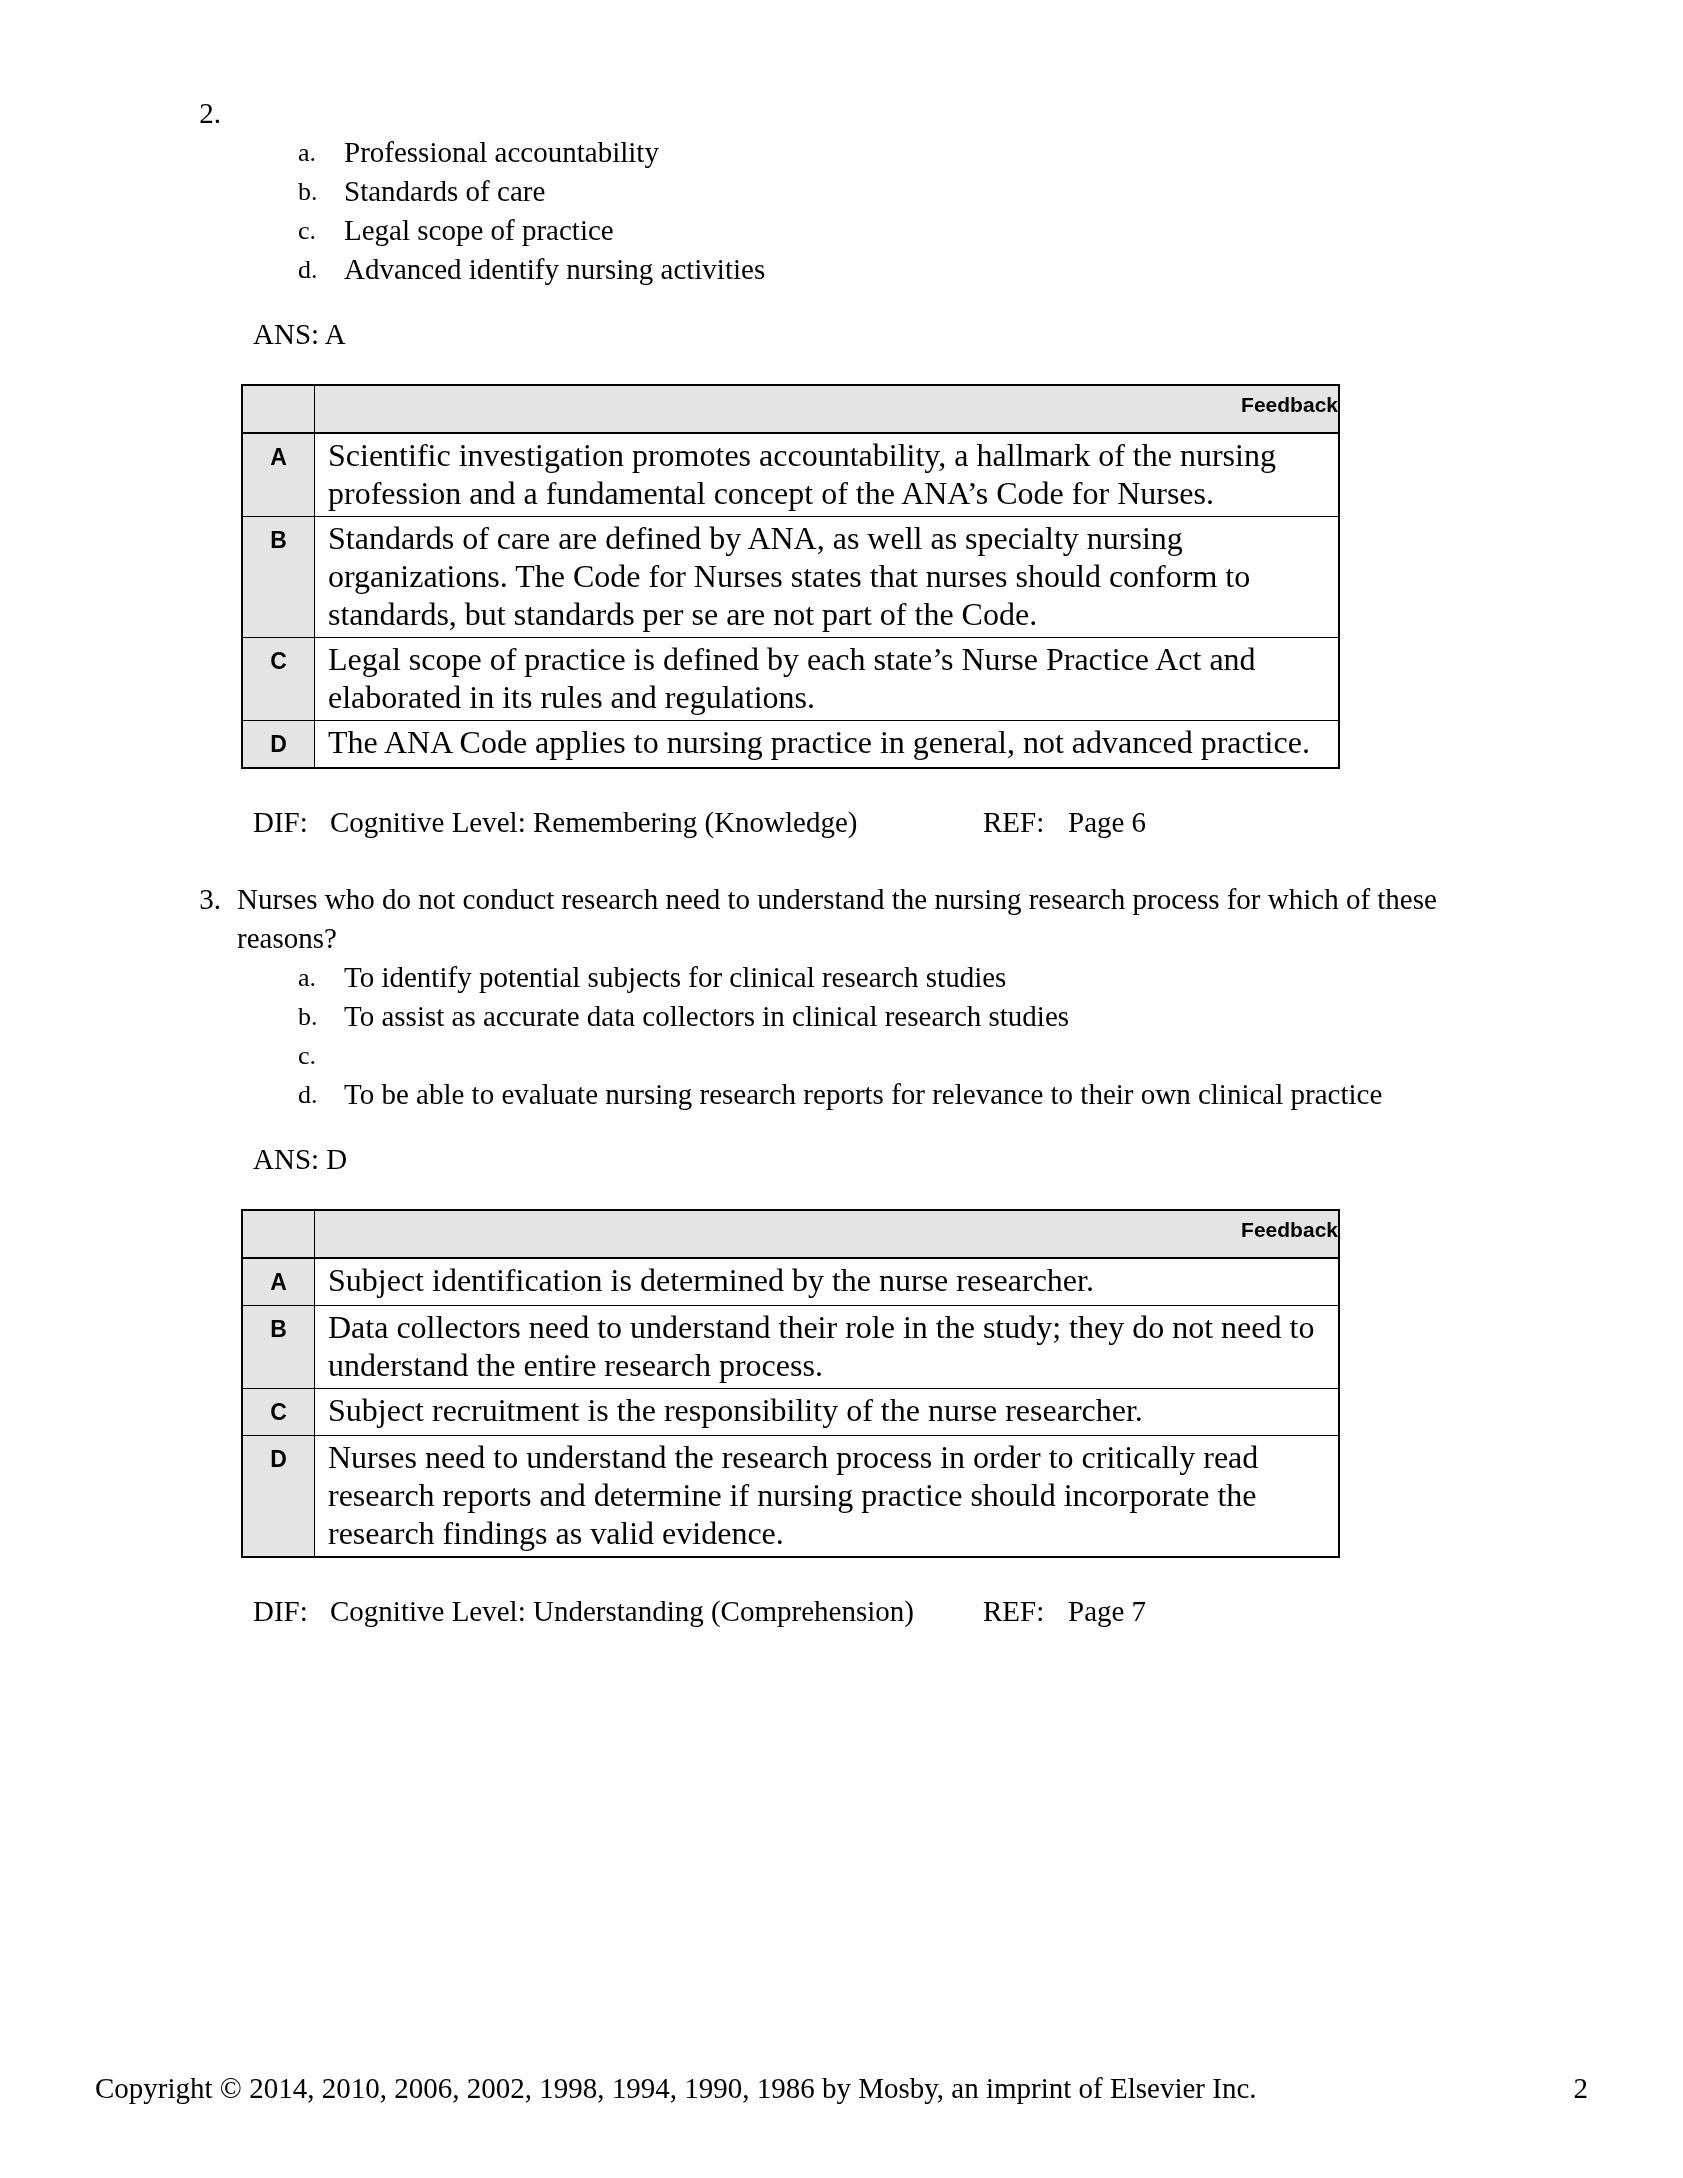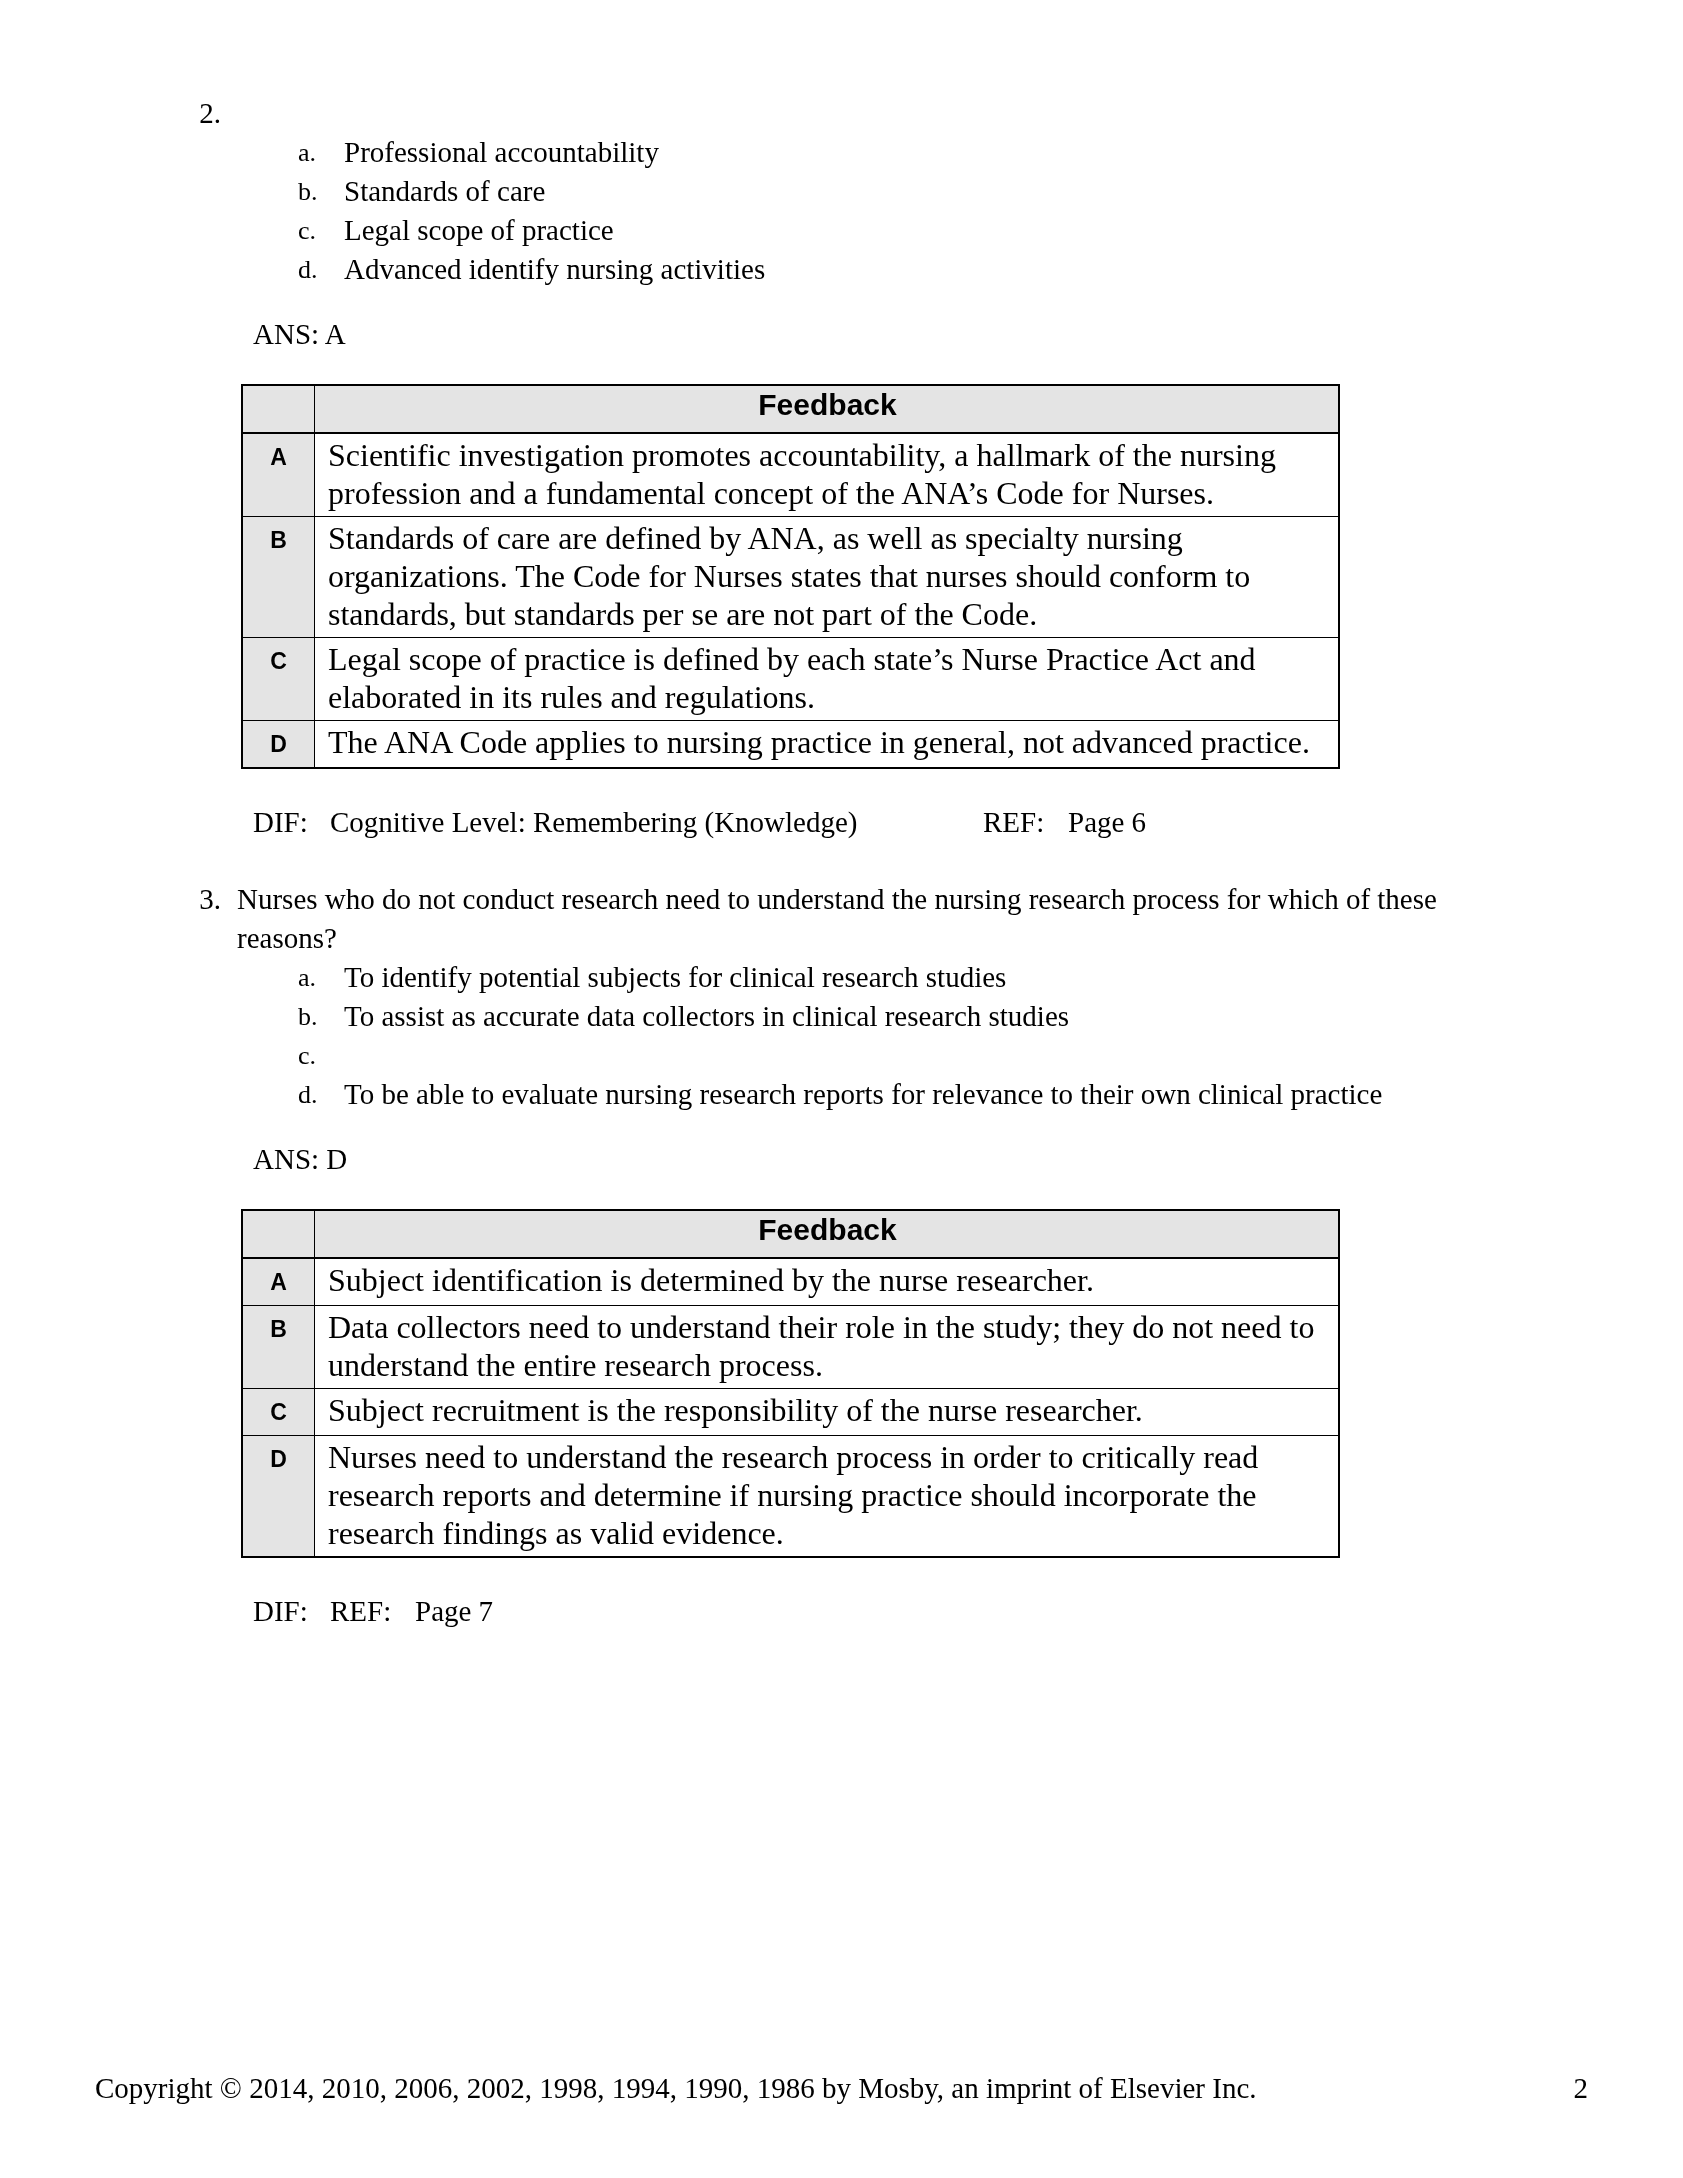--- a/index.html
+++ b/index.html
@@ -111,24 +111,24 @@
   table.feedback .hdr-blank {
     background: #e4e4e4;
     border-bottom: 2px solid #000000;
     height: 38px;
   }
   table.feedback .hdr-label {
     background: #e4e4e4;
     border-bottom: 2px solid #000000;
     font-family: "Liberation Sans", "DejaVu Sans", sans-serif;
     font-weight: bold;
-    font-size: 30px;
+    font-size: 21px;
     line-height: 34px;
     padding-left: 2px;
-    text-align: center;
+    text-align: right;
   }
   table.feedback .cell-text {
     font-size: 32px;
     line-height: 38px;
     padding-left: 13px;
     padding-right: 2px;
   }
   table.feedback tbody tr td.col-letter {
     border-bottom: 1px solid #000000;
   }
@@ -292,20 +292,21 @@
             <tr>
               <td class="col-letter">D</td>
               <td class="cell-text">Nurses need to understand the research process in order to critically read research reports and determine if nursing practice should incorporate the research findings as valid evidence.</td>
             </tr>
           </tbody>
         </table>
       </div>
 
       <div class="difref">
         <span class="dif-key">DIF:</span>
+        <span class="dif-val">Cognitive Level: Understanding (Comprehension)</span>
         <span class="ref-key">REF:</span>
         <span class="ref-val">Page 7</span>
       </div>
     </div>
 
   </div>
 
   <div class="footer">
     <div class="footer-inner">
       <span>Copyright © 2014, 2010, 2006, 2002, 1998, 1994, 1990, 1986 by Mosby, an imprint of Elsevier Inc.</span>

